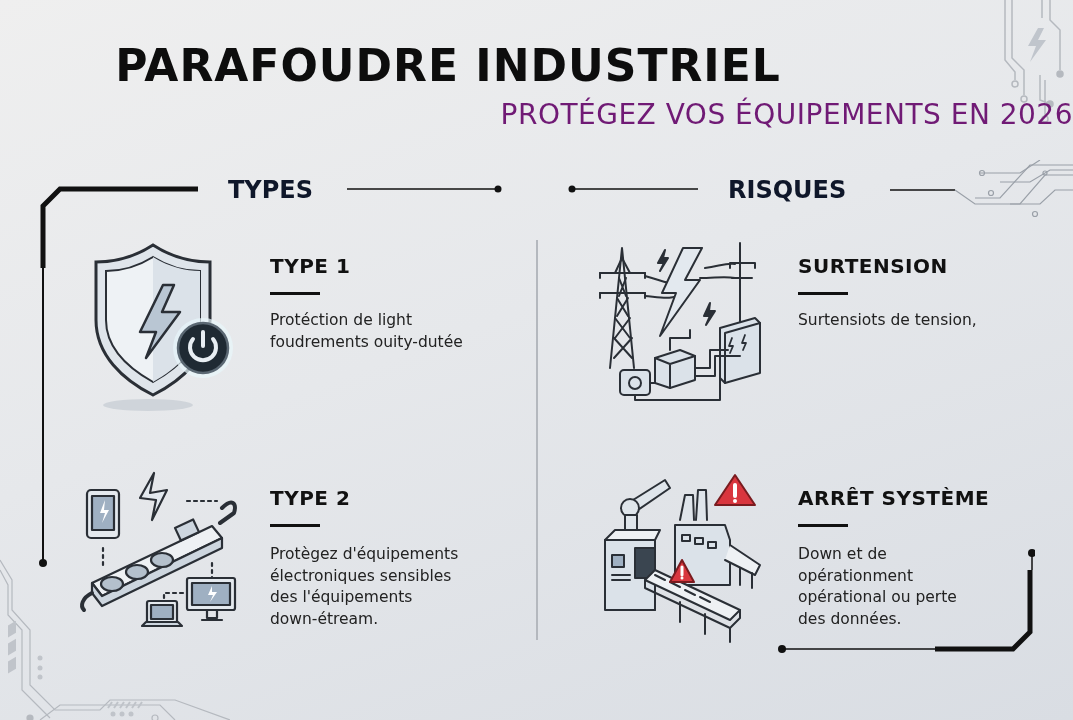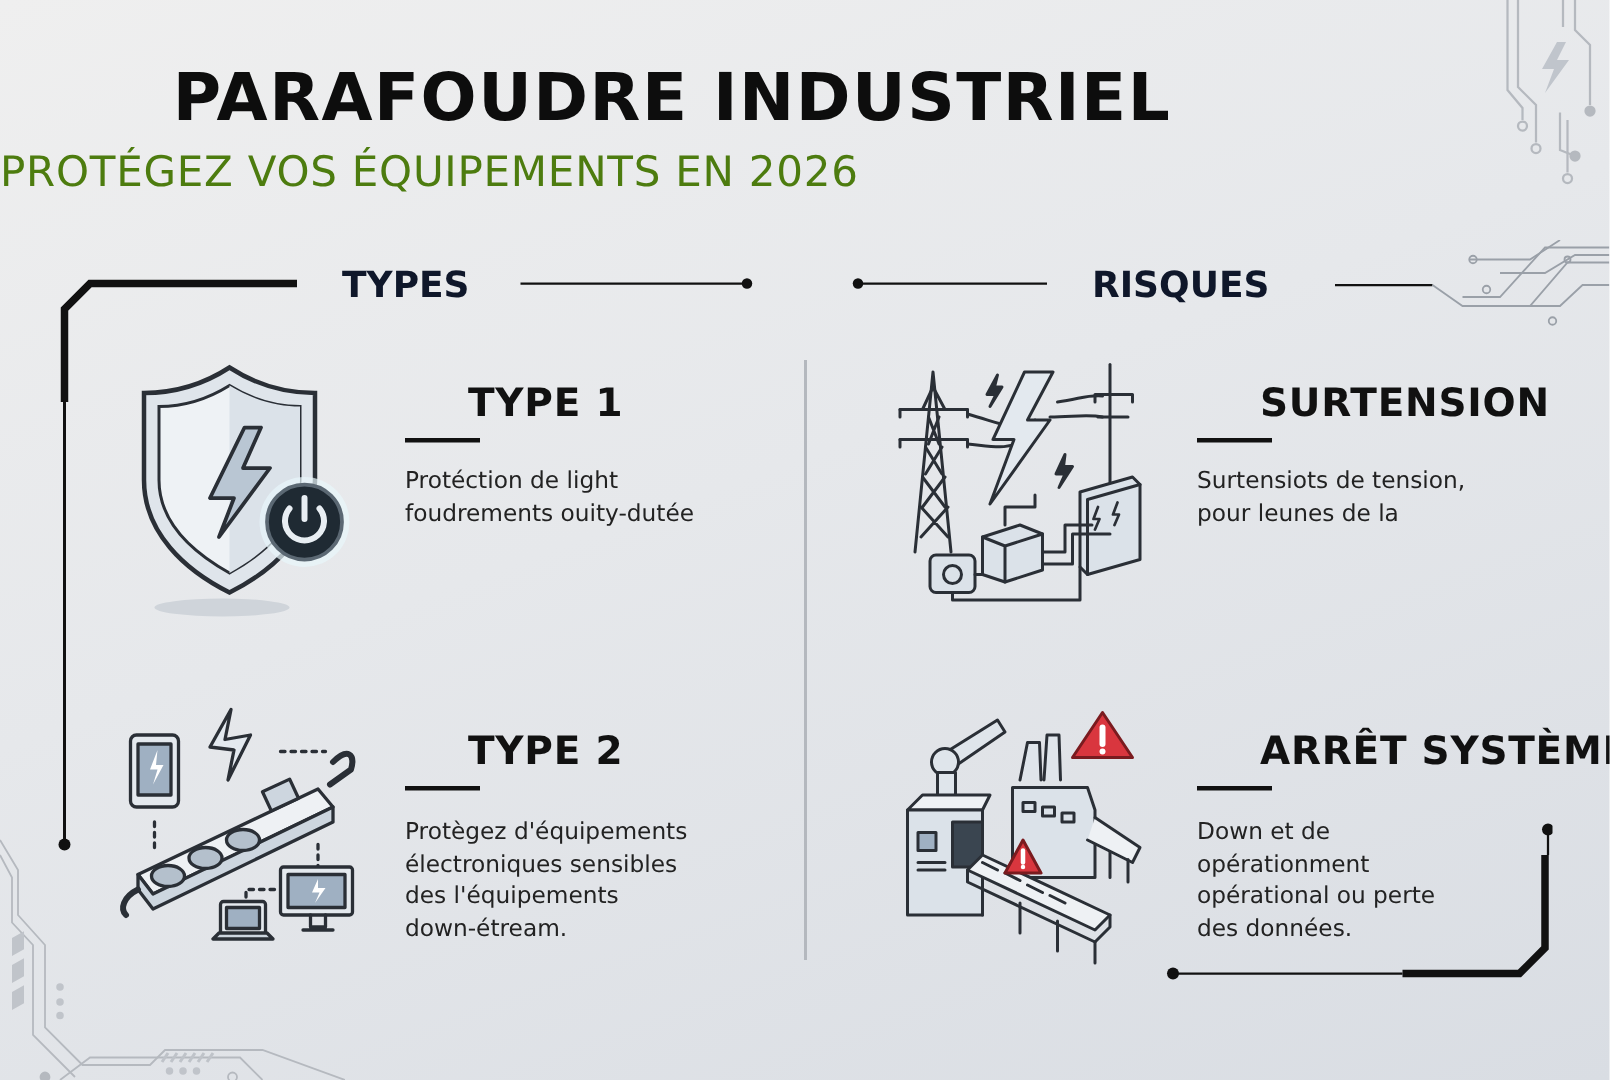--- a/index.html
+++ b/index.html
@@ -1,23 +1,23 @@
 <!DOCTYPE html>
 <html><head>
 <meta charset="utf-8">
 <style>
   html,body{margin:0;padding:0;}
   body{width:1073px;height:720px;overflow:hidden;position:relative;
     background:linear-gradient(160deg,#efefef 0%,#e6e8eb 45%,#d9dde3 100%);
     font-family:"Liberation Sans",sans-serif;color:#111;}
   .abs{position:absolute;}
   .title{left:0;width:896px;top:40px;text-align:center;font-family:"DejaVu Sans",sans-serif;font-weight:bold;font-size:44px;letter-spacing:1px;color:#0d0d0d;}
-  .subtitle{left:0;width:1073px;top:98px;text-align:left;font-family:"DejaVu Sans",sans-serif;font-size:28px;color:#4d7c0f;letter-spacing:0.5px;}
+  .subtitle{left:0;width:1073px;top:98px;text-align:right;font-family:"DejaVu Sans",sans-serif;font-size:28px;color:#701a75;letter-spacing:0.5px;}
   .section-head{font-family:"DejaVu Sans",sans-serif;font-weight:bold;font-size:24px;color:#0f172a;}
-  .card-title{font-family:"DejaVu Sans",sans-serif;font-weight:bold;font-size:26px;color:#111;letter-spacing:0.5px;white-space:nowrap;margin-left:42px;}
+  .card-title{font-family:"DejaVu Sans",sans-serif;font-weight:bold;font-size:20px;color:#111;letter-spacing:0.5px;white-space:nowrap;}
   .card-rule{width:50px;height:3px;background:#111;}
   .card-body{font-family:"DejaVu Sans",sans-serif;font-size:15.5px;line-height:21.5px;color:#222;width:250px;}
   .card-body span{display:block;white-space:nowrap;}
   svg{display:block;}
 </style>
 </head>
 <body>
 
 <svg class="abs" style="left:990px;top:0" width="83" height="130" viewBox="0 0 83 130">
   <g fill="none" stroke="#b5b9bf" stroke-width="1.5">
@@ -151,21 +151,20 @@
     <circle cx="45" cy="145" r="6"></circle>
     <path d="M60 145 H65 M105 130 H120 V112 H138 M105 138 H125 V118 H150 M45 157 V162 H130 V140"></path>
     <path d="M80 112 V100 H100 V92"></path>
   </g>
 </svg>
 
 <div class="abs card-title" style="left:798px;top:254px;">SURTENSION</div>
 <div class="abs card-rule" style="left:798px;top:292px;"></div>
 <div class="abs card-body" style="left:798px;top:310px;">
   <span>Surtensiots de tension,</span>
-  <span>pour leunes de la</span>
 </div>
 
 <svg class="abs" style="left:590px;top:470px" width="180" height="175" viewBox="0 0 180 175">
   <g stroke="#2a2f36" stroke-width="2" fill="none" stroke-linejoin="round" stroke-linecap="round">
     <path d="M35 35 L75 10 L80 18 L45 42" fill="#dfe5eb"></path>
     <circle cx="40" cy="38" r="9" fill="#dfe5eb"></circle>
     <rect x="35" y="45" width="12" height="22" fill="#dfe5eb"></rect>
     <path d="M15 70 L25 60 H70 L65 70 Z" fill="#eef1f4"></path>
     <rect x="15" y="70" width="50" height="70" fill="#dbe2e9"></rect>
     <rect x="22" y="85" width="12" height="12" fill="#9fb0c2"></rect>

